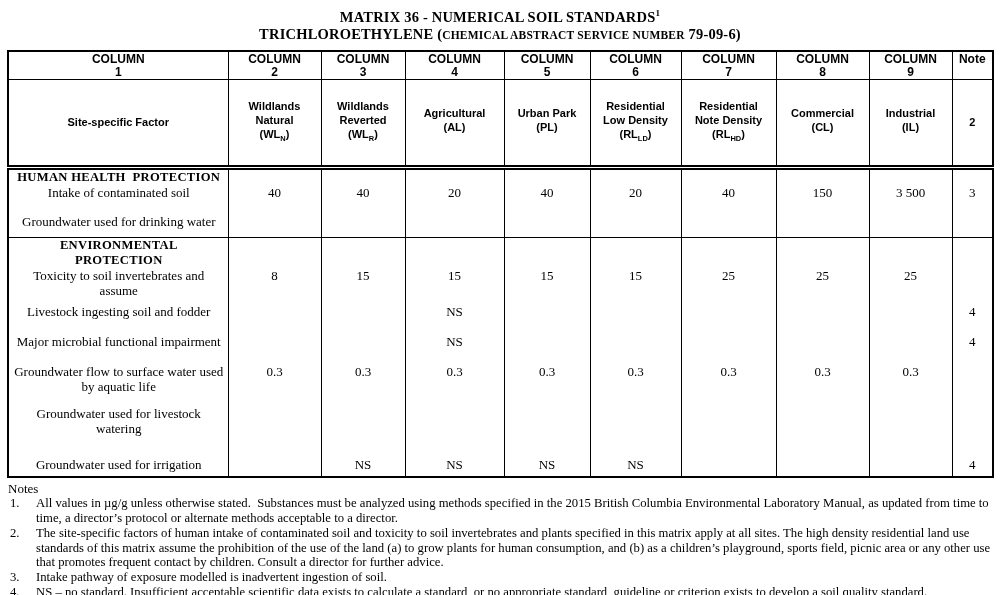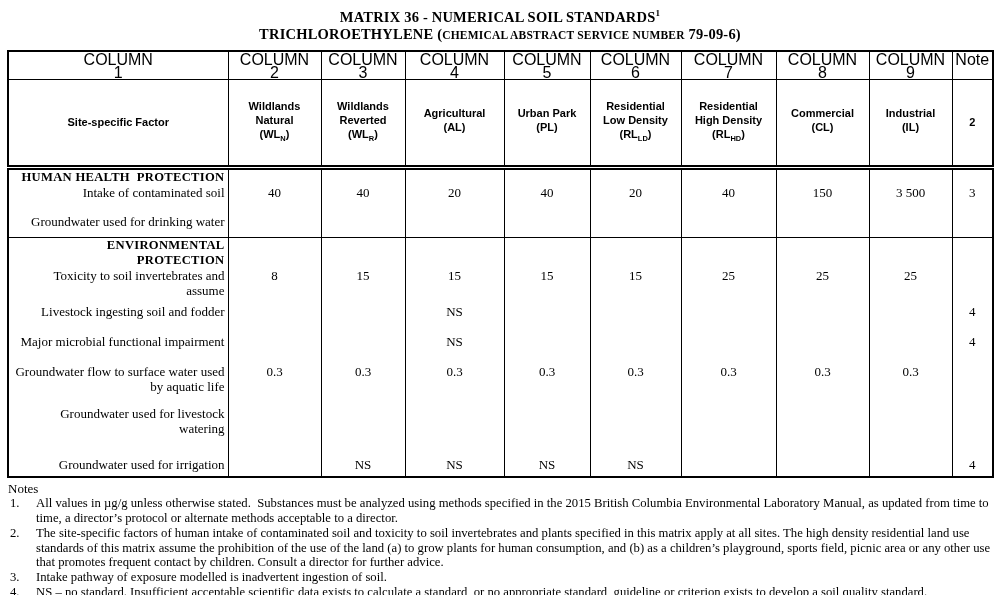--- a/index.html
+++ b/index.html
@@ -29,38 +29,38 @@
     margin: 6px 0 0 7px; width: 985px;
     border: 2px solid #000;
   }
   .matrix th, .matrix td {
     border-left: 1px solid #000; border-right: 1px solid #000;
     padding: 0; vertical-align: top;
   }
   
   tr.h1 th {
     font-family: "Liberation Sans", sans-serif;
-    font-weight: normal; font-size: 16px; line-height: 13px;
+    font-weight: bold; font-size: 12px; line-height: 13px;
     text-align: center; vertical-align: top;
     border-bottom: 1px solid #000; padding-top: 1px;
   }
   
   tr.h2 td {
     font-family: "Liberation Sans", sans-serif;
     font-weight: bold; font-size: 11px; line-height: 14px;
     text-align: center; vertical-align: middle;
     height: 85px;
     border-bottom: 5px double #000;
   }
   tr.h2 sub { font-size: 7.5px; }
   
   td.lbl {
     font-size: 13px; line-height: 15px;
     padding-left: 4px; padding-right: 3px;
-    text-align: right;
+    text-align: center;
   }
   td.val {
     font-size: 13px; line-height: 15px;
     text-align: center; white-space: nowrap;
   }
   .sec-heading { font-weight: bold; white-space: pre-wrap; font-size: 12.6px; line-height: 15px; letter-spacing: 0.3px; }
   
   tr.lead-hh td.val::before  { content: ""; display: block; height: 15px; }
   tr.lead-env td.val::before { content: ""; display: block; height: 30px; }
   
@@ -169,21 +169,21 @@
             <div>Urban Park</div>
             <div><span>(PL</span><sub></sub><span>)</span></div>
           </td>
       <td>
             <div>Residential</div>
             <div>Low Density</div>
             <div><span>(RL</span><sub>LD</sub><span>)</span></div>
           </td>
       <td>
             <div>Residential</div>
-            <div>High Density</div>
+            <div>Note Density</div>
             <div><span>(RL</span><sub>HD</sub><span>)</span></div>
           </td>
       <td>
             <div>Commercial</div>
             <div><span>(CL</span><sub></sub><span>)</span></div>
           </td>
       <td>
             <div>Industrial</div>
             <div><span>(IL</span><sub></sub><span>)</span></div>
           </td>

